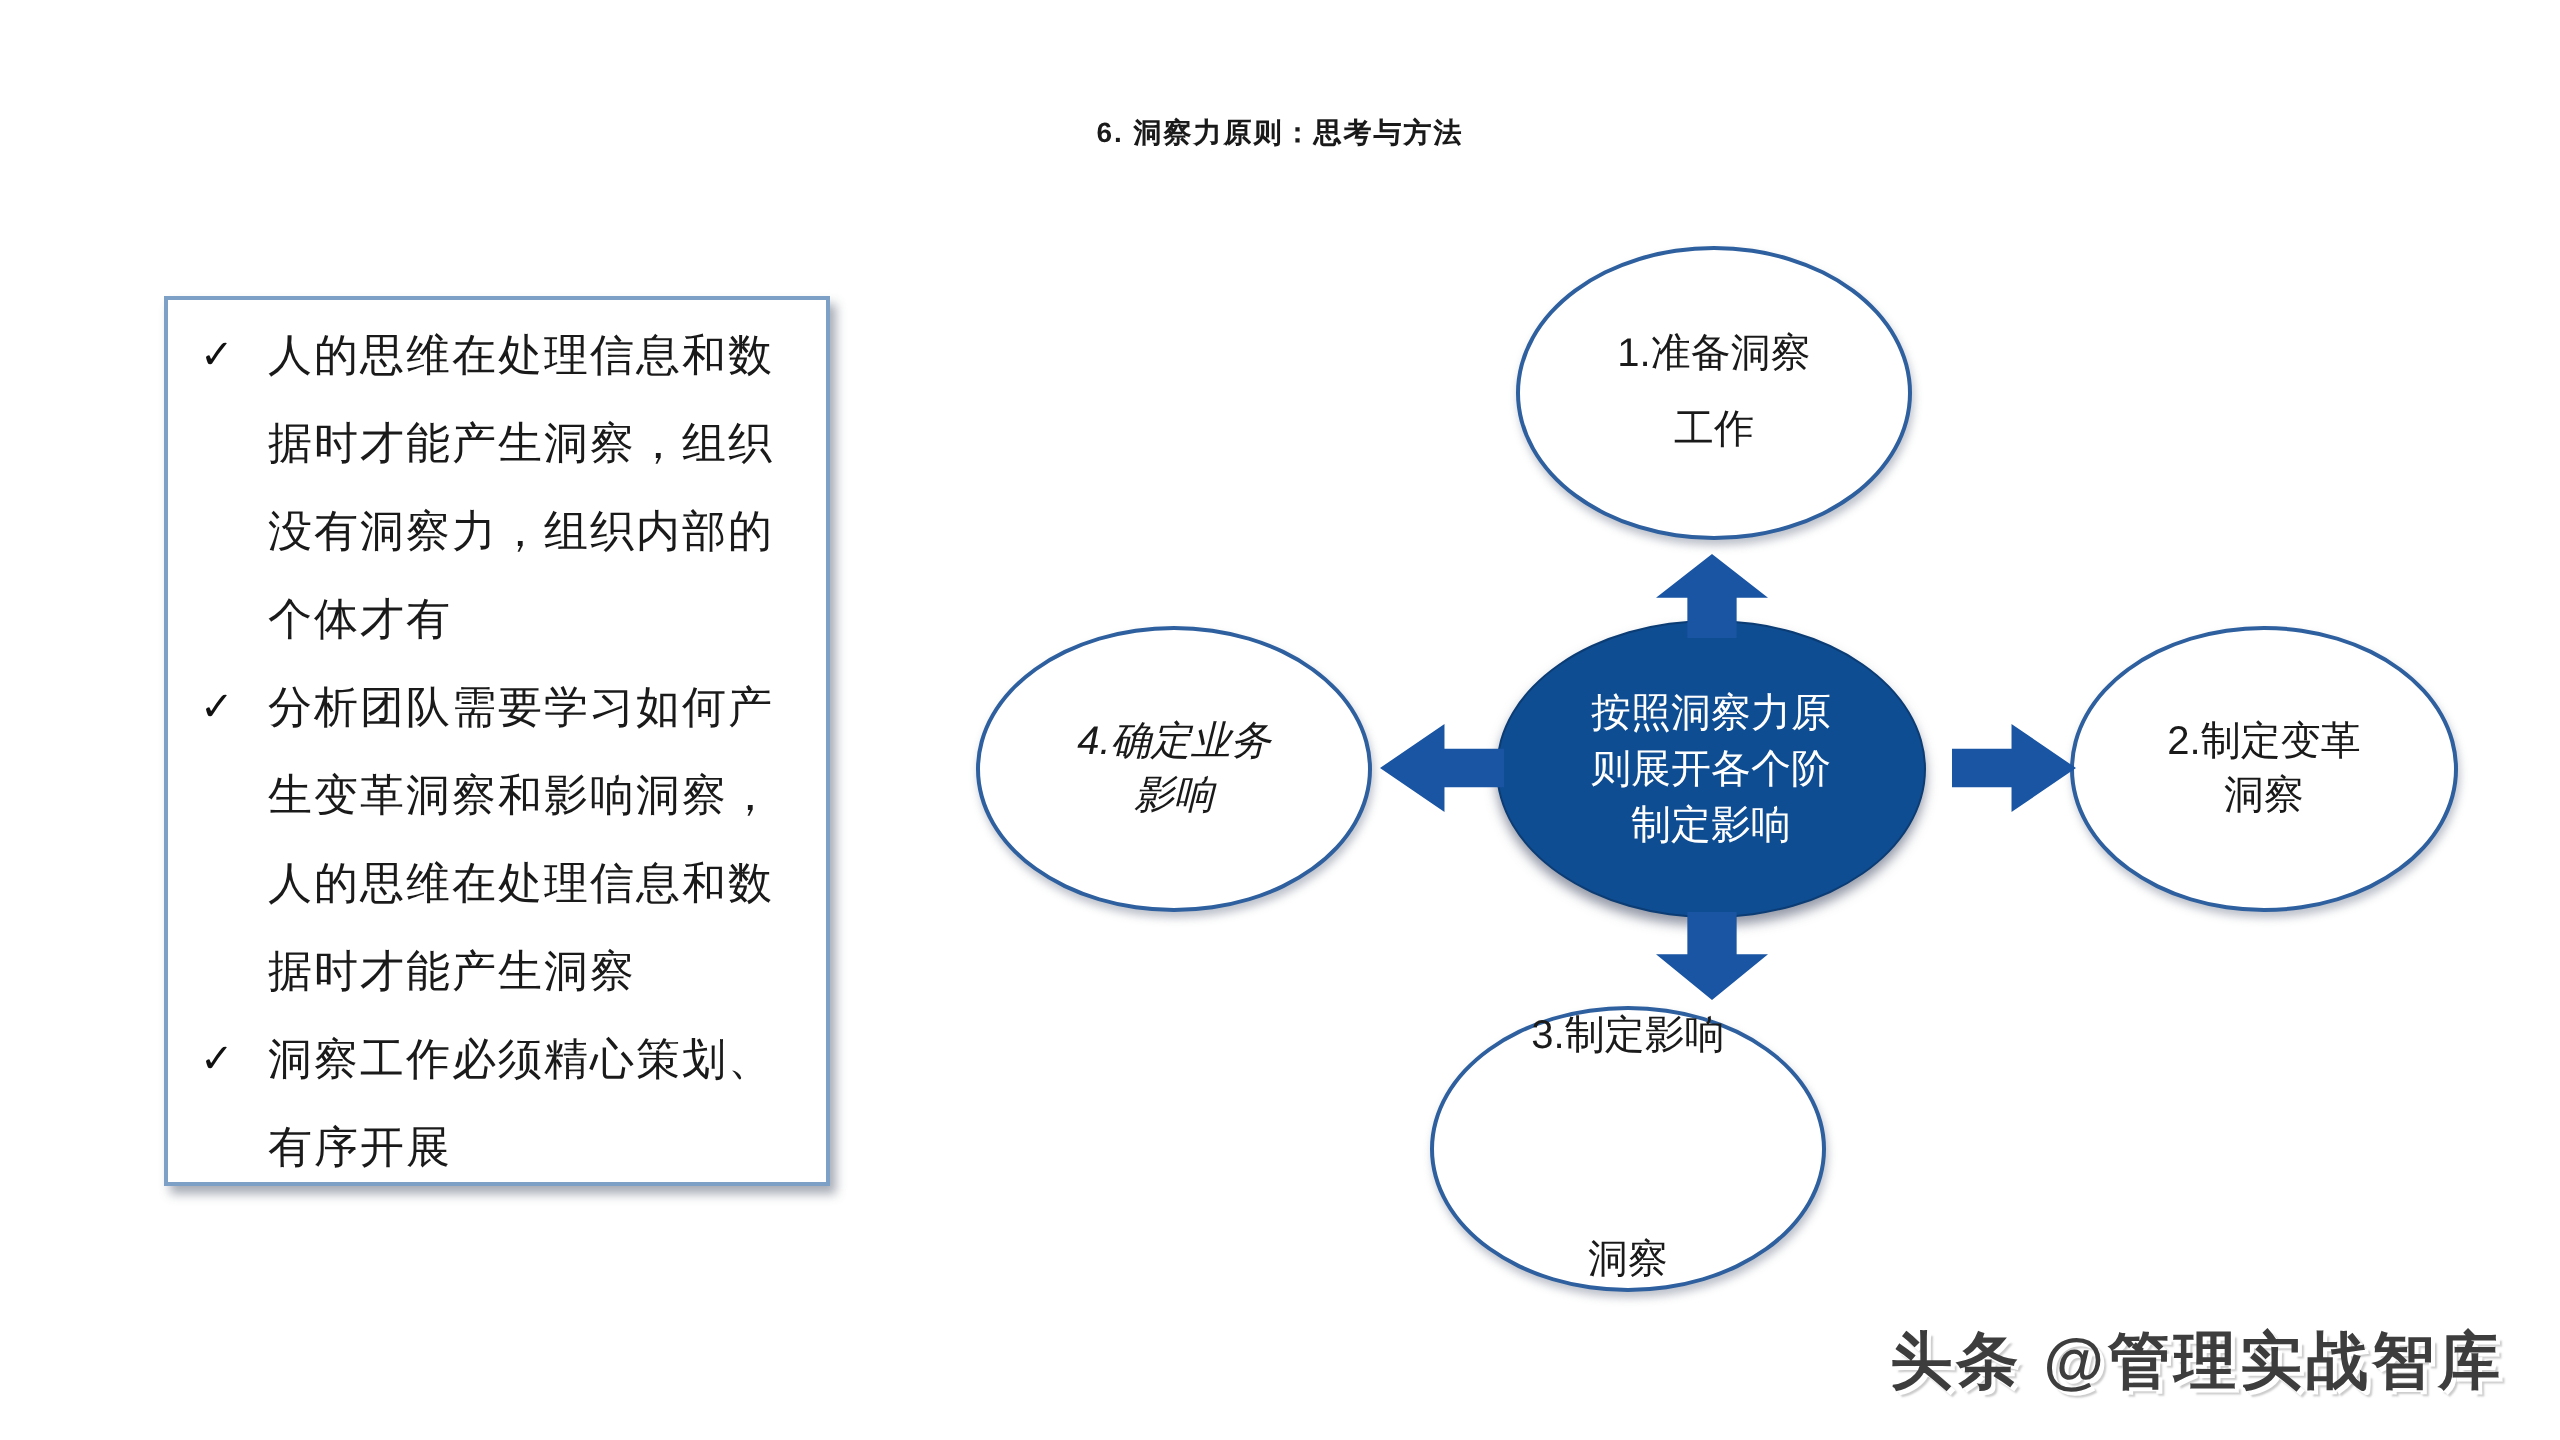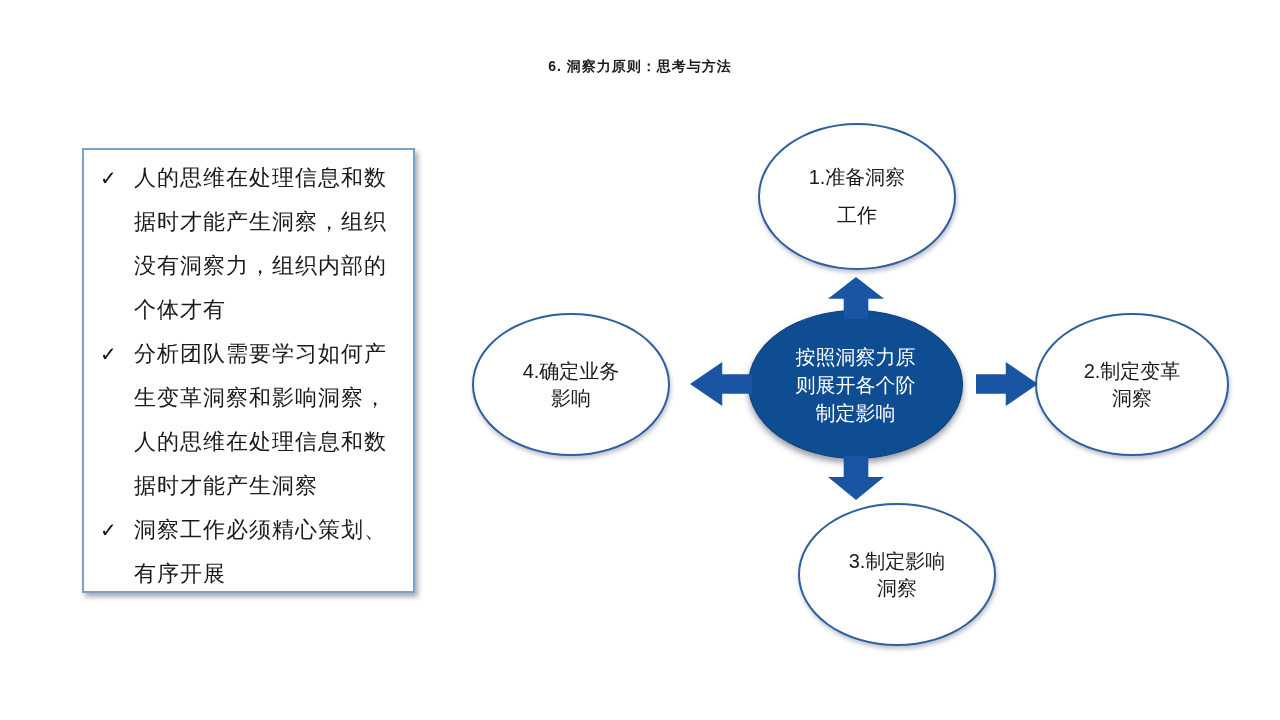--- a/index.html
+++ b/index.html
@@ -45,22 +45,22 @@
     box-sizing:border-box;
   }
   .node{
     background:#ffffff;
     border:2px solid var(--ellipse-stroke,#2e5f9e);
     box-shadow:1px 3px 4px rgba(110,120,140,.45);
     color:var(--text,#1a1a1a);
   }
   .node-top   {left:758px; top:123px; width:198px; height:147px;gap:11px;}
   .node-right {left:1035px;top:313px; width:194px; height:143px;}
-  .node-bottom{left:798px; top:503px; width:198px; height:143px;}
-  .node-left  {left:472px; top:313px; width:198px; height:143px;}
+  .node-bottom{left:715px; top:503px; width:198px; height:143px;justify-content:space-between;}
+  .node-left  {left:488px; top:313px; width:198px; height:143px;font-style:italic;}
   .node-center{
     left:748px;top:310px;width:215px;height:149px;
     background:var(--center-fill,#0f4d92);
     border:1px solid #0b3c74;
     box-shadow:0 4px 6px rgba(60,70,95,.55);
     color:#ffffff;font-size:20px;line-height:28px;
   }
 
   
   .arrow{position:absolute;background:var(--arrow-fill,#1a55a3);}
@@ -141,14 +141,15 @@
       <div>制定影响</div>
     </div>
 
     <div class="arrow arrow-up"></div>
     <div class="arrow arrow-right"></div>
     <div class="arrow arrow-down"></div>
     <div class="arrow arrow-left"></div>
 
   </div>
 
+  <div class="watermark">头条 @管理实战智库</div>
 
 </div>
 
 </body></html>

